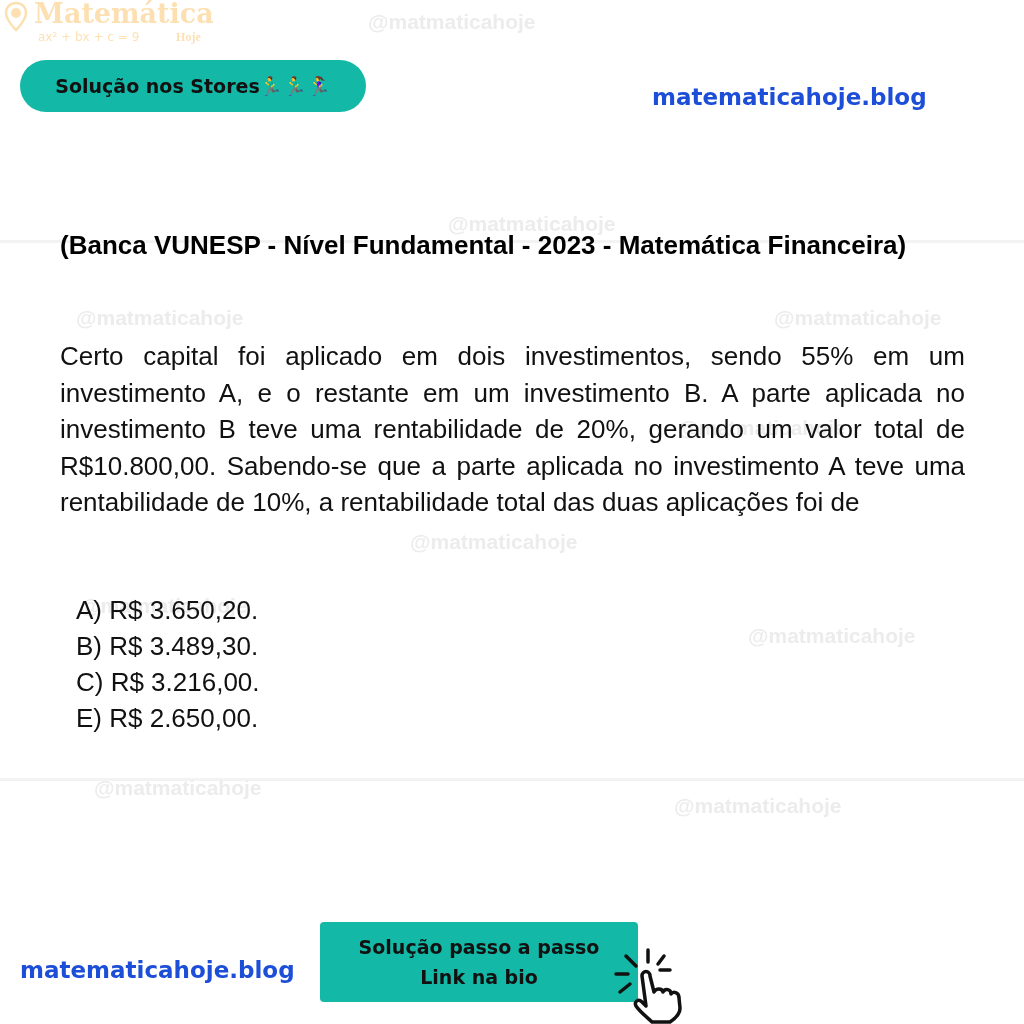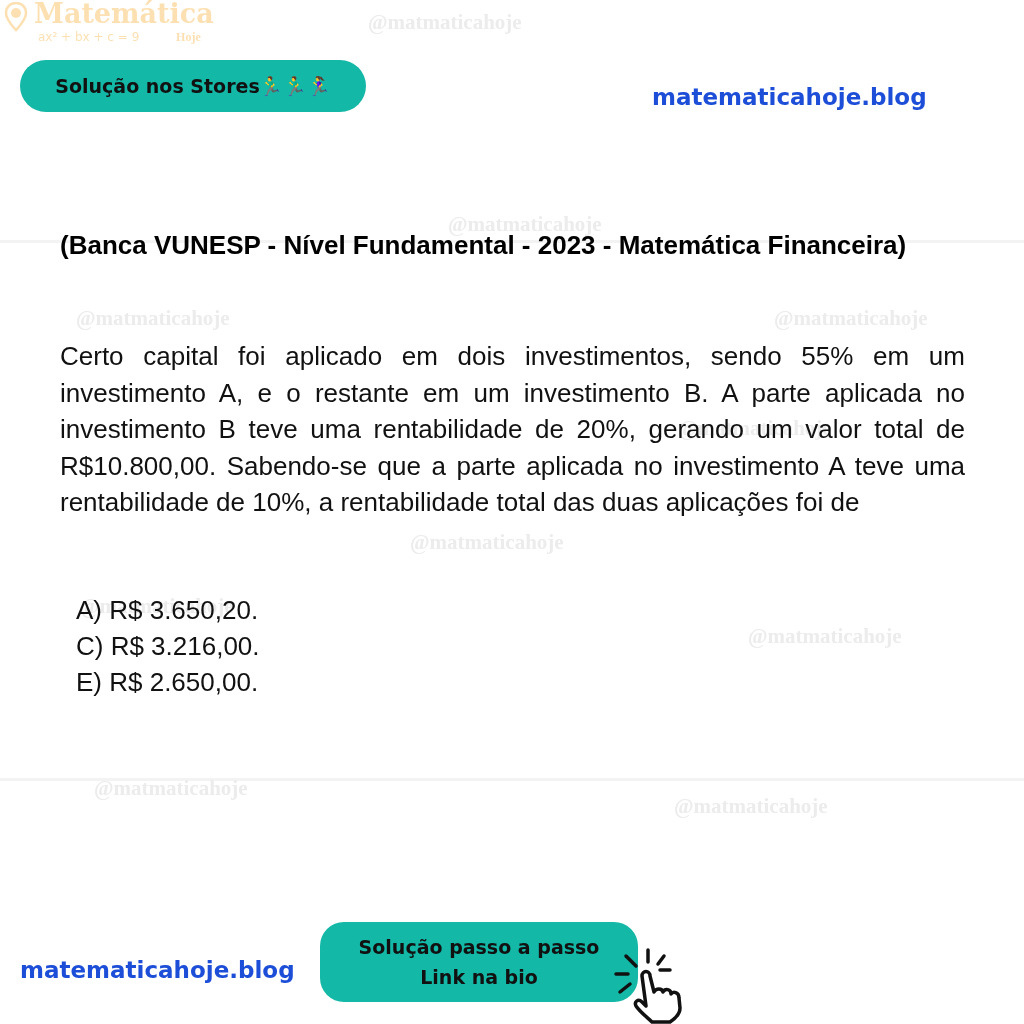--- a/index.html
+++ b/index.html
@@ -1,25 +1,25 @@
 <!DOCTYPE html>
 <html><head>
 <meta charset="utf-8">
 <style>
   html, body { margin:0; padding:0; }
   body { width:1024px; height:1024px; background:#ffffff; position:relative; overflow:hidden; font-family:"Liberation Sans", sans-serif; }
-  .wm { position:absolute; color:#ececec; font-family:Liberation Serif, serif; font-weight:bold; font-size:21px; white-space:nowrap; }
+  .wm { position:absolute; color:#ececec; font-family:Liberation Sans, sans-serif; font-weight:bold; font-size:21px; white-space:nowrap; }
   .hline { position:absolute; left:0; width:1024px; height:3px; background:#f3f3f3; }
   .logo { position:absolute; left:4px; top:0px; width:210px; height:48px; opacity:0.35; }
   .logo-title { position:absolute; left:30px; top:-2px; font-family:"DejaVu Serif", serif; font-weight:bold; font-size:27px; color:#f9a825; }
   .logo-sub { position:absolute; left:34px; top:30px; font-family:"DejaVu Sans", sans-serif; font-size:12px; color:#f9a825; }
   .logo-pin { position:absolute; left:0; top:2px; width:24px; height:30px; }
   .pill { position:absolute; background:#14b8a6; border-radius:30px; display:flex; align-items:center; justify-content:center; font-family:"DejaVu Sans", sans-serif; font-weight:bold; color:#111; }
   .top-pill { left:20px; top:60px; width:346px; height:52px; font-size:19px; }
-  .bottom-pill { left:320px; top:922px; width:318px; height:80px; font-size:19px; flex-direction:column; line-height:30px; border-radius:24px; }
+  .bottom-pill { left:320px; top:922px; width:318px; height:80px; font-size:19px; flex-direction:column; line-height:30px; border-radius:4px; }
   .site { position:absolute; font-family:"DejaVu Sans", sans-serif; font-weight:bold; font-size:23px; color:#1d4ed8; }
   .content { position:absolute; left:60px; width:905px; }
   .q-title { top:228px; font-weight:bold; font-size:26px; line-height:34px; color:#000; text-align:justify; text-align-last:left; }
   .q-body { top:338px; font-size:26px; line-height:36.5px; color:#111; text-align:justify; text-align-last:left; }
   .options { top:592px; font-size:26px; line-height:36px; color:#111; }
   .options div { white-space:nowrap;margin-left:16px; }
   .hand { position:absolute; left:612px; top:948px; width:80px; height:76px; }
 </style>
 </head>
 <body>
@@ -47,20 +47,21 @@
   <span class="logo-sub"><span>ax² + bx + c = 9</span> <b style="font-family:Liberation Serif, serif;margin-left:33px;">Hoje</b></span>
 </div>
 
 <div class="pill top-pill">Solução nos Stores🏃‍♂️🏃‍♂️🏃‍♀️</div>
 <div class="site" style="left:652px; top:84px;">matematicahoje.blog</div>
 
 <div class="content q-title">(Banca VUNESP - Nível Fundamental - 2023 - Matemática Financeira)</div>
 <div class="content q-body">Certo capital foi aplicado em dois investimentos, sendo 55% em um investimento A, e o restante em um investimento B. A parte aplicada no investimento B teve uma rentabilidade de 20%, gerando um valor total de R$10.800,00. Sabendo-se que a parte aplicada no investimento A teve uma rentabilidade de 10%, a rentabilidade total das duas aplicações foi de</div>
 <div class="content options">
   <div>A) R$ 3.650,20.</div>
+  <div>B) R$ 3.489,30.</div>
   <div>C) R$ 3.216,00.</div>
   <div>E) R$ 2.650,00.</div>
 </div>
 
 <div class="site" style="left:20px; top:957px;">matematicahoje.blog</div>
 <div class="pill bottom-pill">
   <span>Solução passo a passo</span>
   <span>Link na bio</span>
 </div>
 <svg class="hand" viewBox="0 0 80 76">

